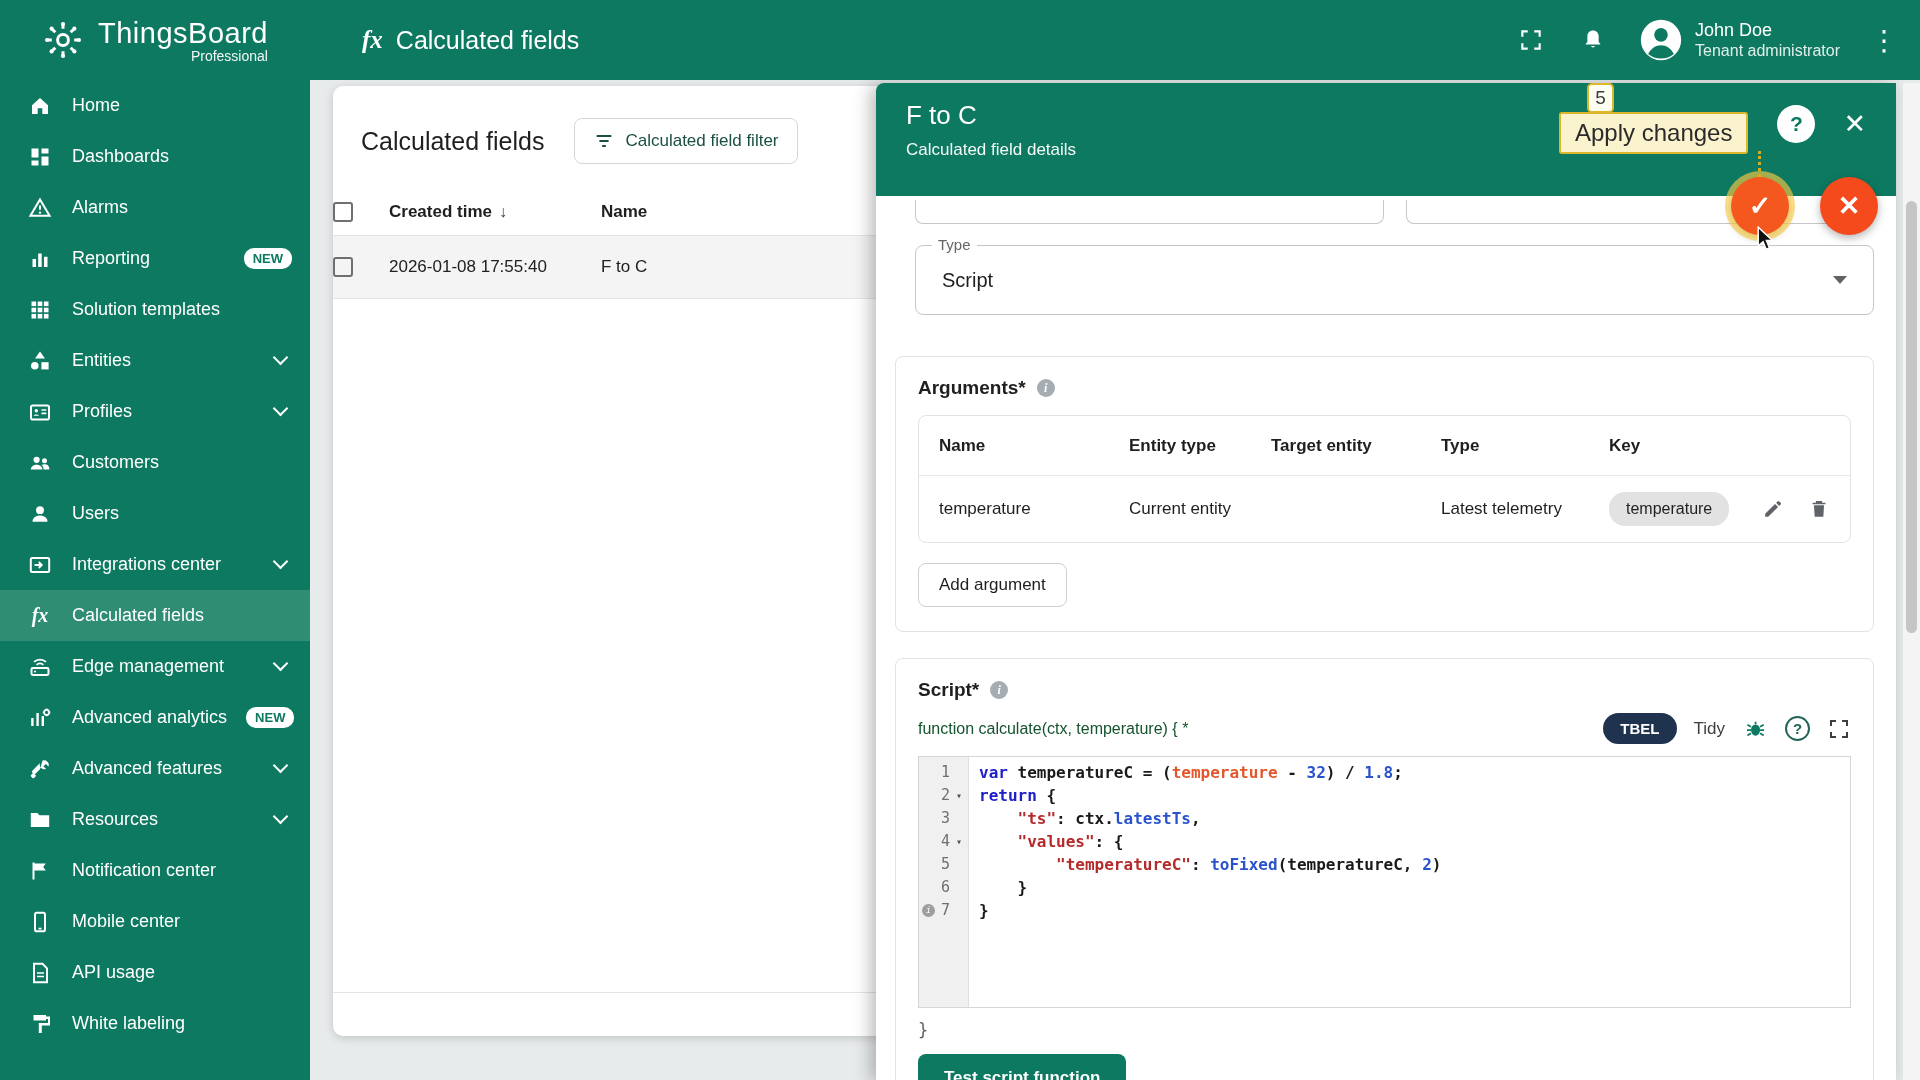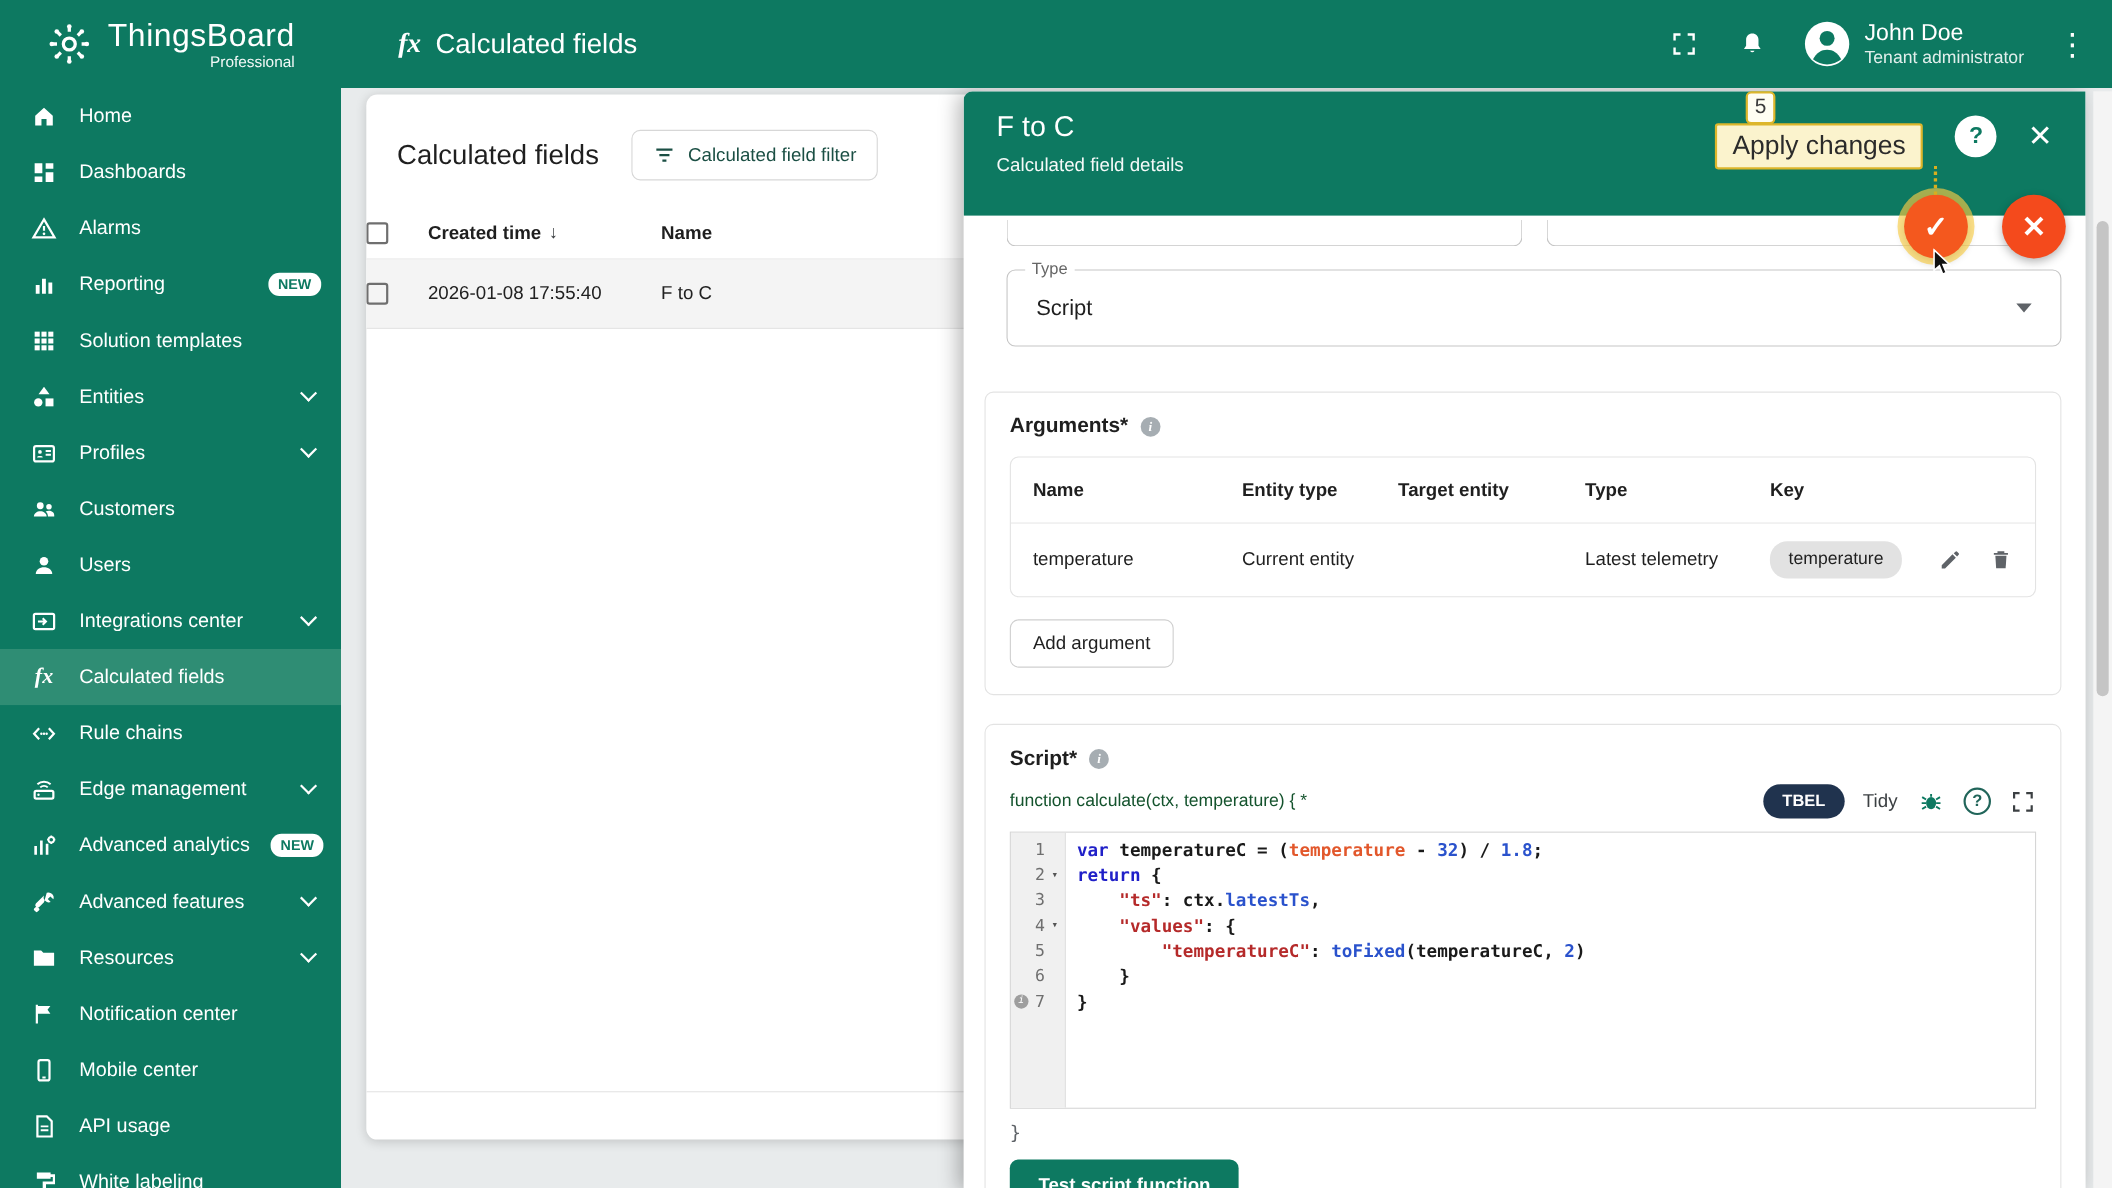--- a/index.html
+++ b/index.html
@@ -22,21 +22,21 @@
   .brand-text { display:flex; flex-direction:column; align-items:flex-end; }
   .brand-name { font-size:29px; font-weight:500; letter-spacing:.5px; }
   .brand-sub { font-size:14px; opacity:.95; margin-top:-2px; }
   .page-title { display:flex; align-items:center; gap:13px; margin-left:40px; font-size:25px; font-weight:400; }
   .fx-glyph { font-family:"Liberation Serif",serif; font-style:italic; font-weight:700; }
   .page-title .fx-glyph { font-size:25px; }
   .top-actions { margin-left:auto; display:flex; align-items:center; gap:30px; margin-right:26px; }
   .tb-iconbtn { width:32px; height:32px; display:grid; place-items:center; cursor:pointer; }
   .user-cluster { display:flex; align-items:center; gap:12px; cursor:pointer; }
   .user-block { display:flex; flex-direction:column; line-height:1.25; }
-  .user-name { font-size:21px; }
+  .user-name { font-size:18px; }
   .user-role { font-size:16px; opacity:.88; }
   .kebab { font-size:28px; color:#fff; cursor:pointer; width:24px; text-align:center; }
 
   
   .sidebar {
     position:absolute; left:0; top:80px; width:310px; bottom:0;
     background:#0d7961; z-index:4; overflow:hidden;
   }
   .side-item {
     height:51px; display:flex; align-items:center; gap:19px;
@@ -344,33 +344,20 @@
         </svg>
       </span>
     <span>Integrations center</span>
     <span class="chev"></span>
   </div>
   <div class="side-item selected">
     <span class="side-icon">
         <span class="fx-glyph">fx</span>
       </span>
     <span>Calculated fields</span>
-  </div>
-  <div class="side-item">
-    <span class="side-icon">
-        <svg width="24" height="24" viewBox="0 0 24 24">
-          <path d="M7.6 7 L3 12 L7.6 17 M16.4 7 L21 12 L16.4 17" fill="none" stroke="#fff" stroke-width="2"></path>
-          <g fill="#fff">
-            <circle cx="9.6" cy="12" r="1.1"></circle>
-            <circle cx="12" cy="12" r="1.1"></circle>
-            <circle cx="14.4" cy="12" r="1.1"></circle>
-          </g>
-        </svg>
-      </span>
-    <span>Rule chains</span>
   </div>
   <div class="side-item">
     <span class="side-icon">
         <svg width="24" height="24" viewBox="0 0 24 24">
           <rect x="3.5" y="13" width="17" height="7" rx="1.4" fill="none" stroke="#fff" stroke-width="2"></rect>
           <circle cx="7" cy="16.5" r="1.1" fill="#fff"></circle>
           <path d="M8.6 9.8 a5 5 0 0 1 6.8 0 M6 6.9 a9 9 0 0 1 12 0" fill="none" stroke="#fff" stroke-width="1.8"></path>
         </svg>
       </span>
     <span>Edge management</span>

